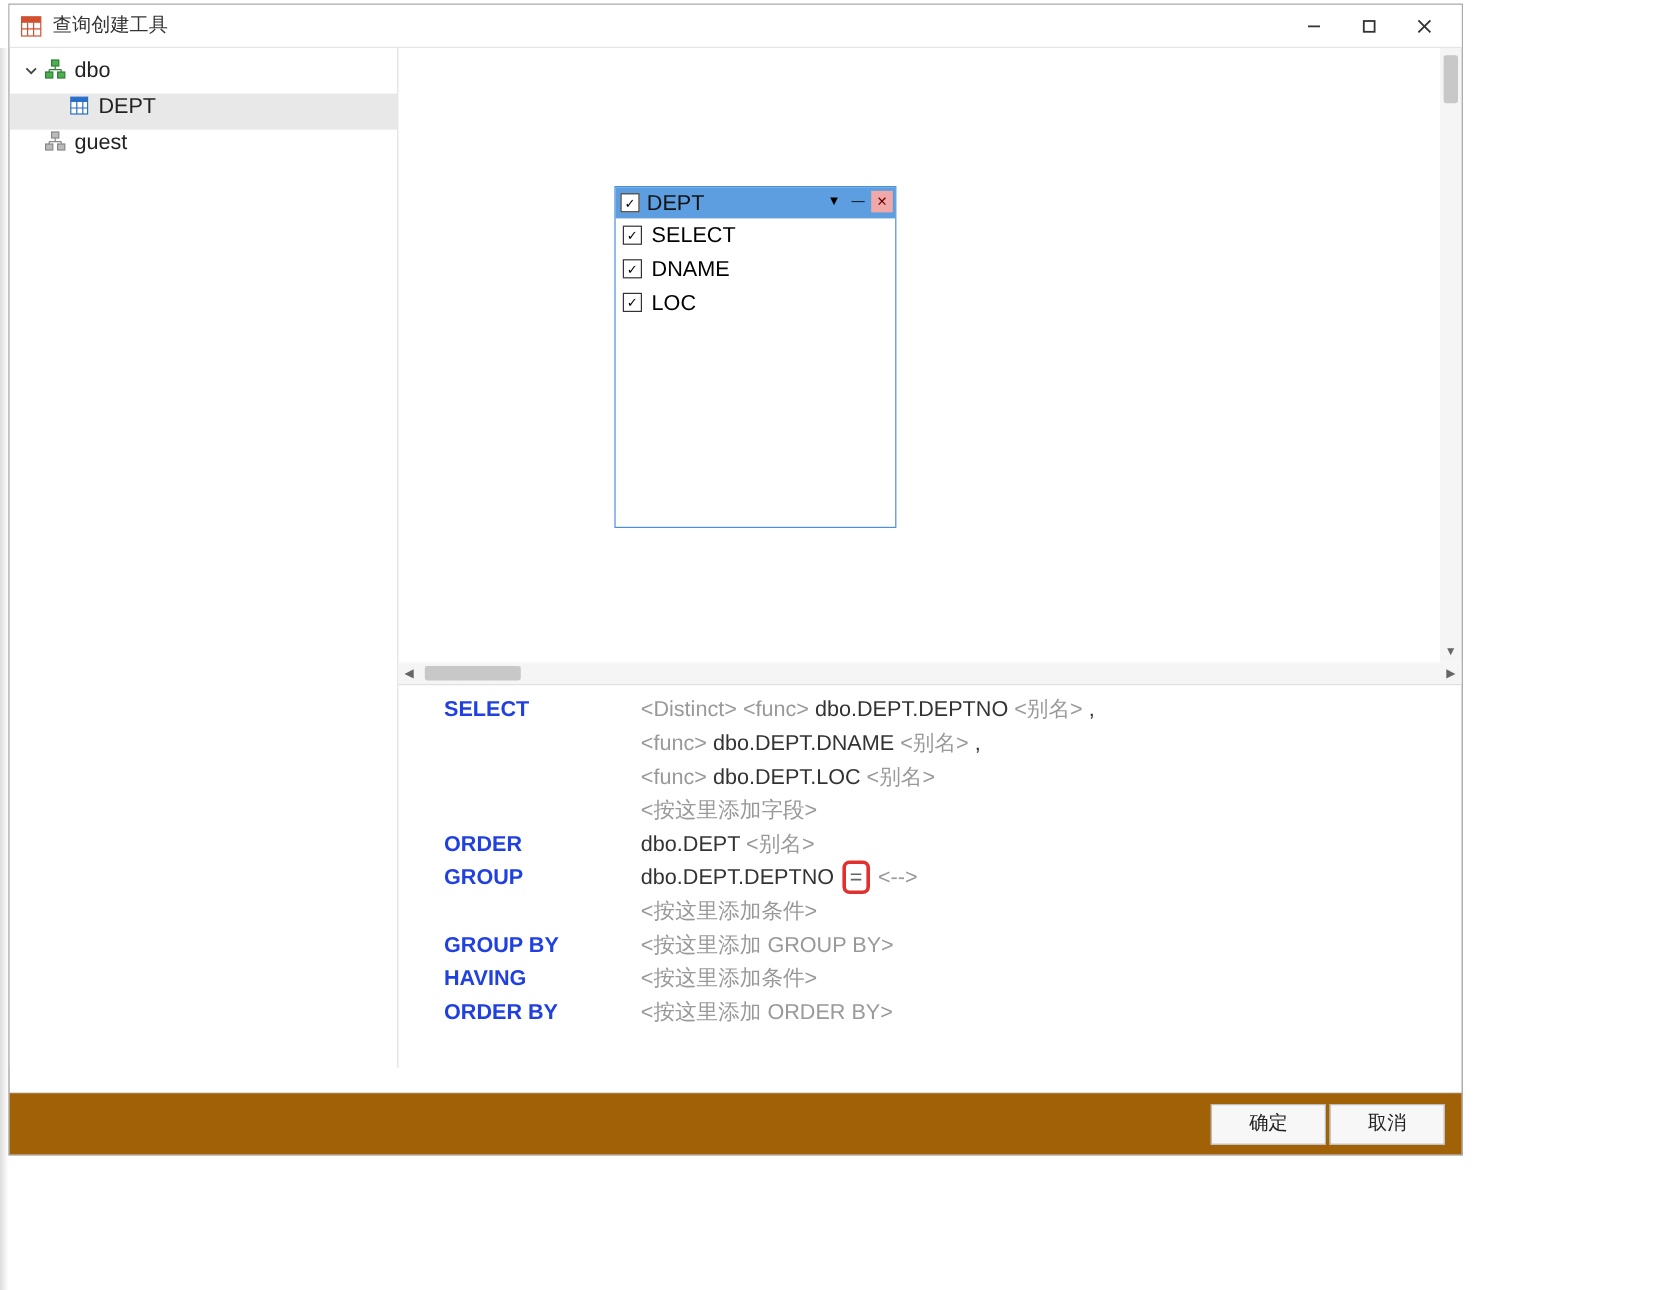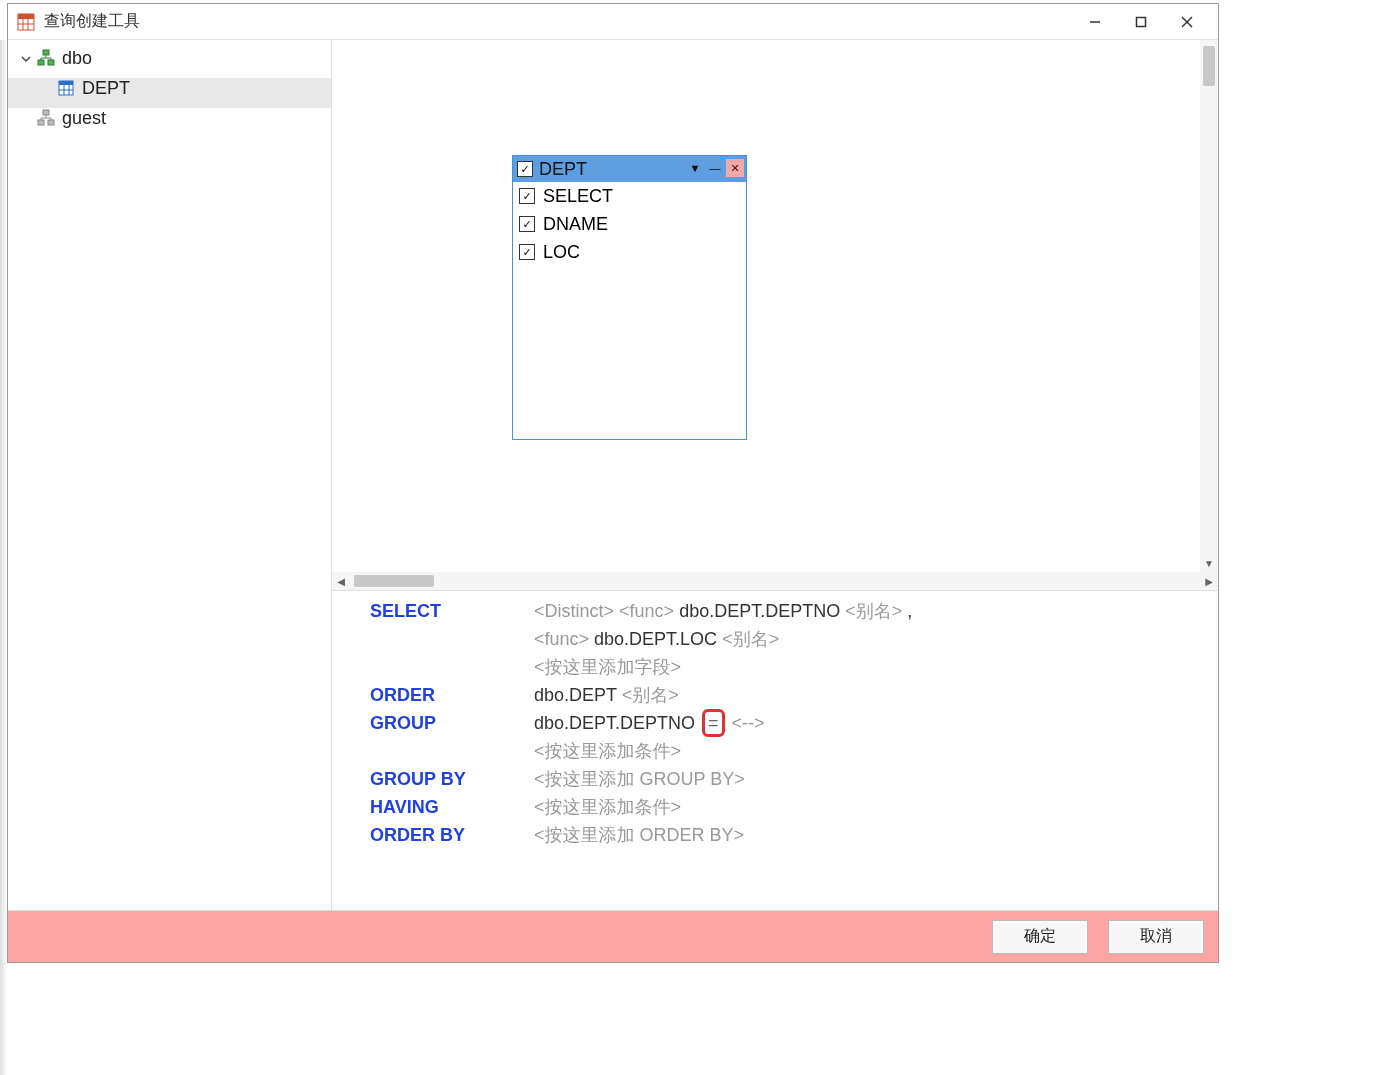--- a/index.html
+++ b/index.html
@@ -229,27 +229,28 @@
       border: 3px solid #e03030;
       border-radius: 6px;
       padding: 0 3px;
       line-height: 22px;
       color: #666;
       margin: 0 2px;
     }
 
     .footer {
       height: 52px;
-      background: #fca5a5;
+      background: #a16207;
       border-top: 1px solid #ddd;
       display: flex;
       align-items: center;
       justify-content: flex-end;
       padding-right: 14px;
-      gap: 20px;
+      gap: 3px;
+      margin-top: 20px;
     }
     .footer .btn {
       min-width: 96px;
       height: 34px;
       border: 1px solid #bbb;
       background: #f7f7f7;
       display: flex;
       align-items: center;
       justify-content: center;
       font-size: 16px;
@@ -400,20 +401,29 @@
             <span class="ph">&lt;func&gt;</span>
             <span class="field">dbo.DEPT.DEPTNO</span>
             <span class="ph">&lt;别名&gt;</span>
             <span class="comma"> ,</span>
           </div>
         </div>
         <div class="sql-row cont">
           <div class="sql-kw"></div>
           <div class="sql-body">
             <span class="ph">&lt;func&gt;</span>
+            <span class="field">dbo.DEPT.DNAME</span>
+            <span class="ph">&lt;别名&gt;</span>
+            <span class="comma"> ,</span>
+          </div>
+        </div>
+        <div class="sql-row cont">
+          <div class="sql-kw"></div>
+          <div class="sql-body">
+            <span class="ph">&lt;func&gt;</span>
             <span class="field">dbo.DEPT.LOC</span>
             <span class="ph">&lt;别名&gt;</span>
           </div>
         </div>
         <div class="sql-row cont">
           <div class="sql-kw"></div>
           <div class="sql-body">
             <span class="ph">&lt;按这里添加字段&gt;</span>
           </div>
         </div>

